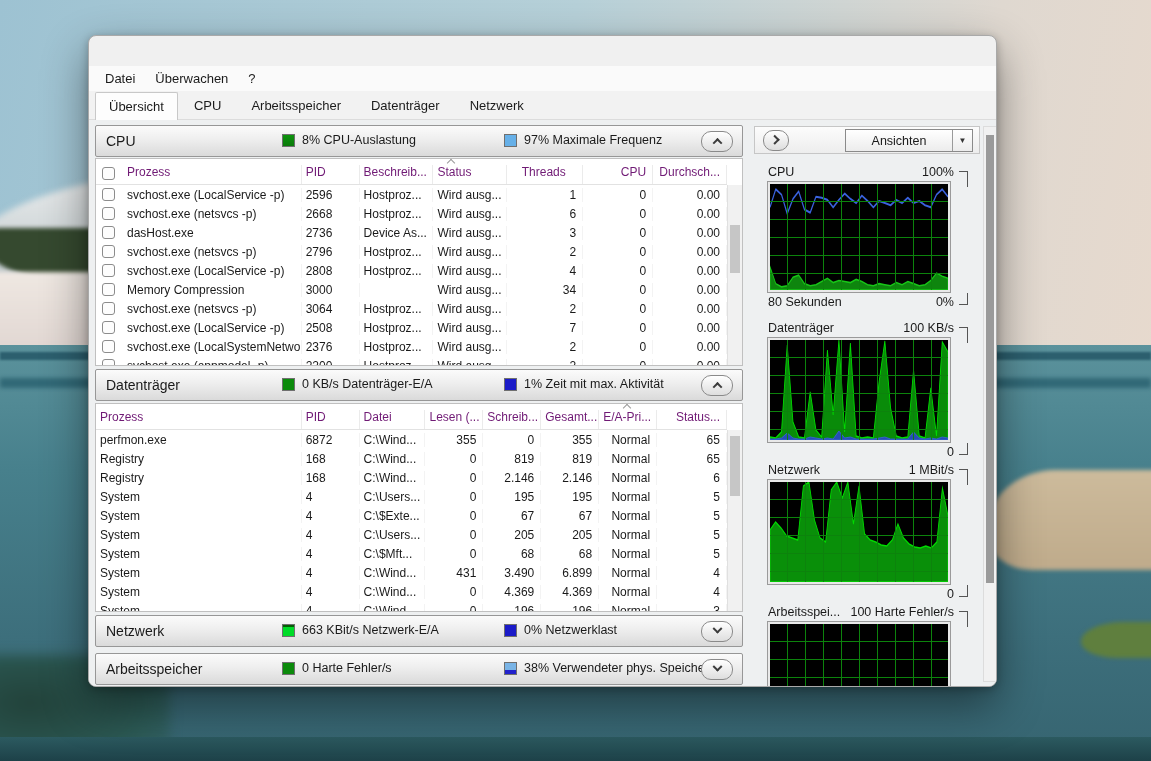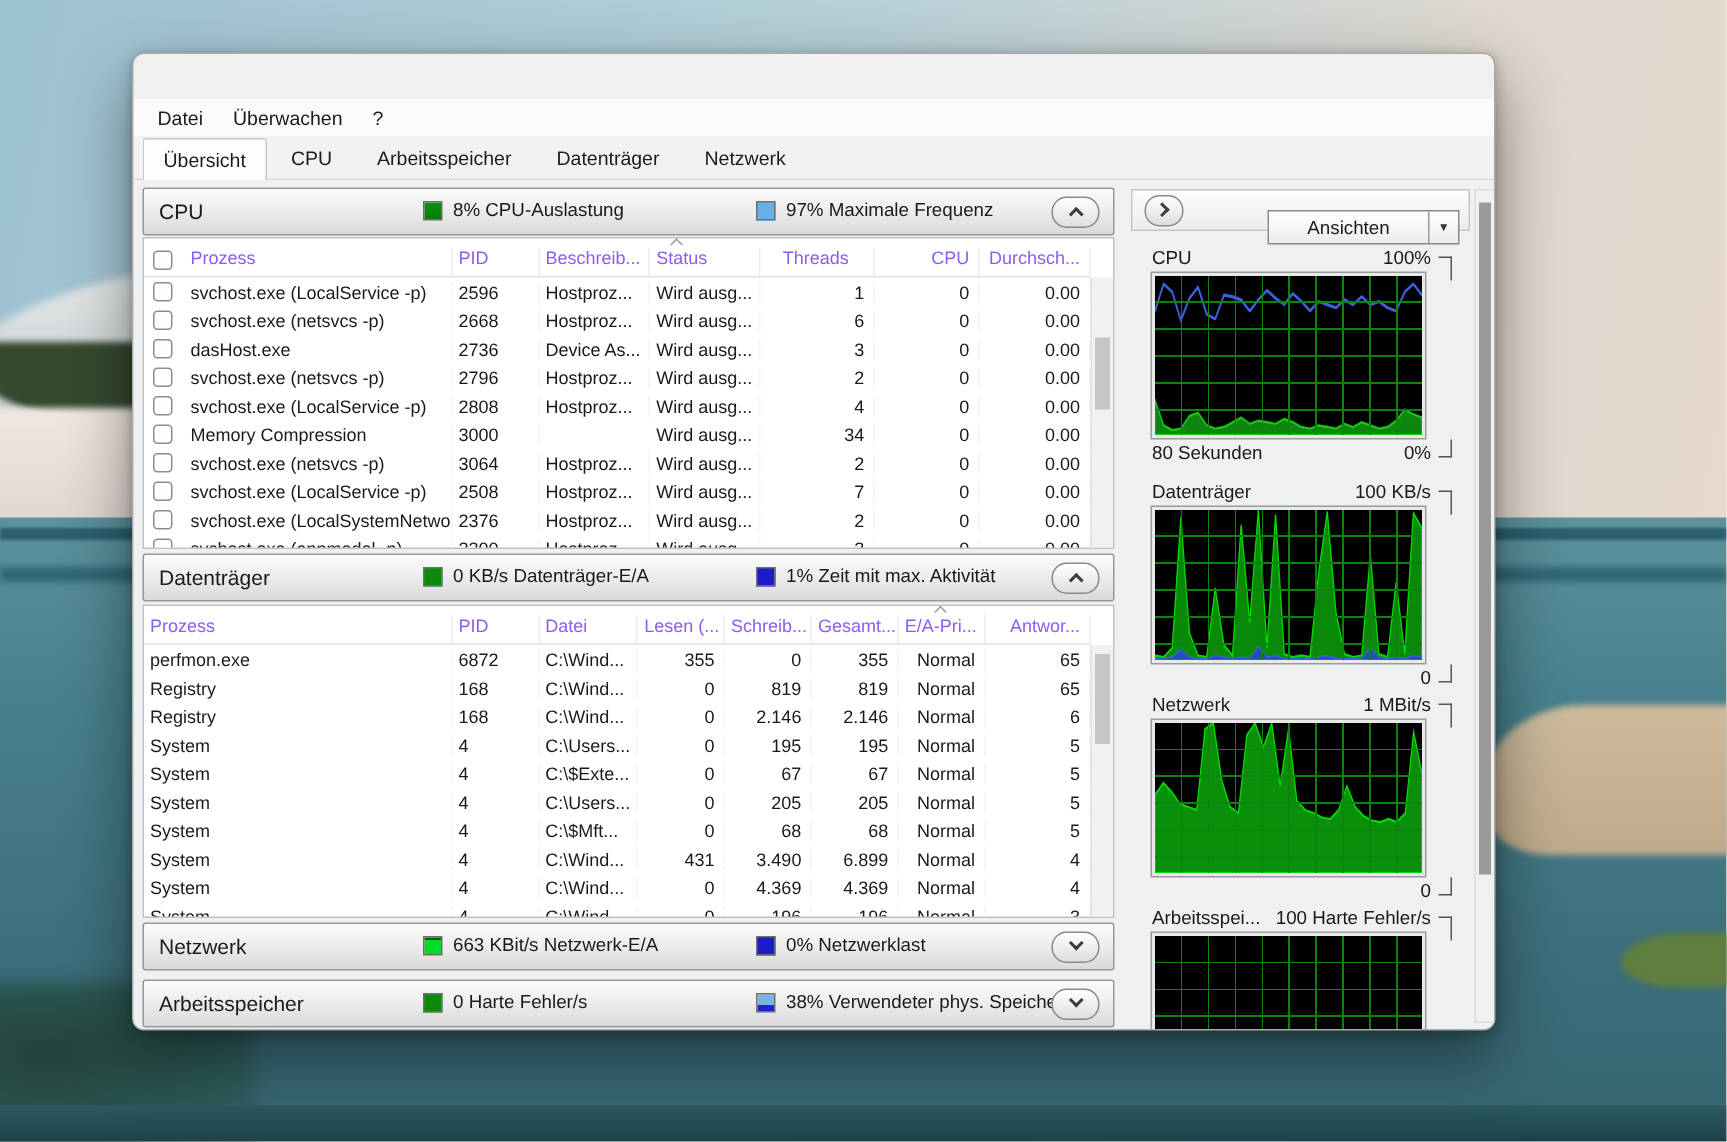--- a/index.html
+++ b/index.html
@@ -58,35 +58,35 @@
   .sq-mem { background:linear-gradient(180deg,#79b4e6 62%,#2222cc 62%); }
   .chev-btn { position:absolute; right:9px; top:5px; width:32px; height:21px; border:1px solid #8a8a8a; border-radius:10px;
               background:linear-gradient(180deg,#ffffff,#dedede); display:flex; align-items:center; justify-content:center; }
   .chev { width:7px; height:7px; border-top:2px solid #3c3c3c; border-right:2px solid #3c3c3c; }
   .chev.up { transform:rotate(-45deg) translate(-1px,1px); }
   .chev.down { transform:rotate(135deg) translate(-2px,2px); }
 
   
   .table { position:absolute; left:6px; width:648px; background:#ffffff; border:1px solid #c0c0c0; }
   .thead { position:absolute; left:0; top:0; right:15px; height:26px; border-bottom:1px solid #e2e2e2; display:flex; align-items:flex-end; }
-  .hcell { font-size:12px; color:#8b5cf6; padding:0 6px 5px 4px; border-right:1px solid #ebebeb; white-space:nowrap; overflow:hidden; }
+  .hcell { font-size:12px; color:#701a75; padding:0 6px 5px 4px; border-right:1px solid #ebebeb; white-space:nowrap; overflow:hidden; }
   .tbody { position:absolute; left:0; top:26px; right:15px; bottom:0; overflow:hidden; }
   .trow { height:19px; display:flex; align-items:center; }
   .tcell { font-size:12px; color:#1a1a1a; padding:0 6px 0 4px; white-space:nowrap; overflow:hidden; border-right:1px solid #f3f3f3; }
   .cbx { flex:0 0 13px; width:13px; height:13px; border:1px solid #8c8c8c; border-radius:3px; background:#fdfdfd; margin:0 8px 0 6px; }
   .sort-ind { position:absolute; top:1px; width:6px; height:6px; border-top:1.5px solid #9a9a9a; border-right:1.5px solid #9a9a9a; transform:rotate(-45deg); }
   .vscroll { position:absolute; right:0; top:26px; bottom:0; width:15px; background:#f1f1f1; border-left:1px solid #e0e0e0; }
   .vthumb { position:absolute; left:2px; width:10px; background:#c6c6c6; }
 
   
   .rpanel { position:absolute; left:665px; top:0; width:226px; height:100%; }
   .views-row { position:absolute; left:0; top:6px; width:100%; height:28px; border:1px solid #c6c6c6; background:linear-gradient(180deg,#fcfcfc,#ededed); }
   .fwd-btn { position:absolute; left:8px; top:3px; width:26px; height:21px; border:1px solid #8a8a8a; border-radius:10px; background:linear-gradient(180deg,#fff,#ddd); display:flex; align-items:center; justify-content:center; }
   .chev.right { transform:rotate(45deg) translate(-1px,0px); margin-left:-2px; }
-  .views-btn { position:absolute; right:6px; top:2px; width:128px; height:23px; border:1px solid #8a8a8a; background:linear-gradient(180deg,#ffffff,#ececec); display:flex; align-items:center;margin-top:11px; }
+  .views-btn { position:absolute; right:6px; top:2px; width:128px; height:23px; border:1px solid #8a8a8a; background:linear-gradient(180deg,#ffffff,#ececec); display:flex; align-items:center; }
   .views-label { flex:1; text-align:center; font-size:12.5px; color:#1a1a1a; }
   .views-arrow { width:20px; height:100%; border-left:1px solid #9a9a9a; display:flex; align-items:center; justify-content:center; font-size:8px; color:#333; }
 
   .gblock { position:absolute; left:0; width:226px; }
   .ghead,.gfoot { position:relative; height:20px; padding:0 26px 0 14px; display:flex; align-items:center; justify-content:space-between; font-size:12.5px; color:#1a1a1a; white-space:nowrap; }
   .ghead span:first-child { overflow:hidden; text-overflow:ellipsis; }
   .gframe { position:relative; margin-left:14px; width:182px; background:#000; border:2px solid #e9e9e9; outline:1px solid #9a9a9a; }
   .gframe svg { position:absolute; inset:0; width:100%; height:100%; }
   .grid { position:absolute; inset:0; pointer-events:none;
     background-image:repeating-linear-gradient(to right,transparent 0 17px,#0c830c 17px 18px),
@@ -284,21 +284,21 @@
       <div class="table" style="top:283px;height:209px">
         <div class="thead" id="disk-head">
           <span class="sort-ind" style="left:528px"></span>
         <span class="hcell" style="width: 206px; text-align: left;">Prozess</span>
             <span class="hcell" style="width: 58px; text-align: left;">PID</span>
             <span class="hcell" style="width: 66px; text-align: left;">Datei</span>
             <span class="hcell" style="width: 58px; text-align: right;">Lesen (...</span>
             <span class="hcell" style="width: 58px; text-align: right;">Schreib...</span>
             <span class="hcell" style="width: 58px; text-align: right;">Gesamt...</span>
             <span class="hcell" style="width: 58px; text-align: right;">E/A-Pri...</span>
-            <span class="hcell" style="width: 70px; text-align: right;">Antwor...</span>
+            <span class="hcell" style="width: 70px; text-align: right;">Status...</span>
           </div>
         <div class="tbody" id="disk-rows">
             <div class="trow">
               <span class="tcell" style="width: 206px; text-align: left;">perfmon.exe</span>
               <span class="tcell" style="width: 58px; text-align: left;">6872</span>
               <span class="tcell" style="width: 66px; text-align: left;">C:\Wind...</span>
               <span class="tcell" style="width: 58px; text-align: right;">355</span>
               <span class="tcell" style="width: 58px; text-align: right;">0</span>
               <span class="tcell" style="width: 58px; text-align: right;">355</span>
               <span class="tcell" style="width: 58px; text-align: right;">Normal</span>

